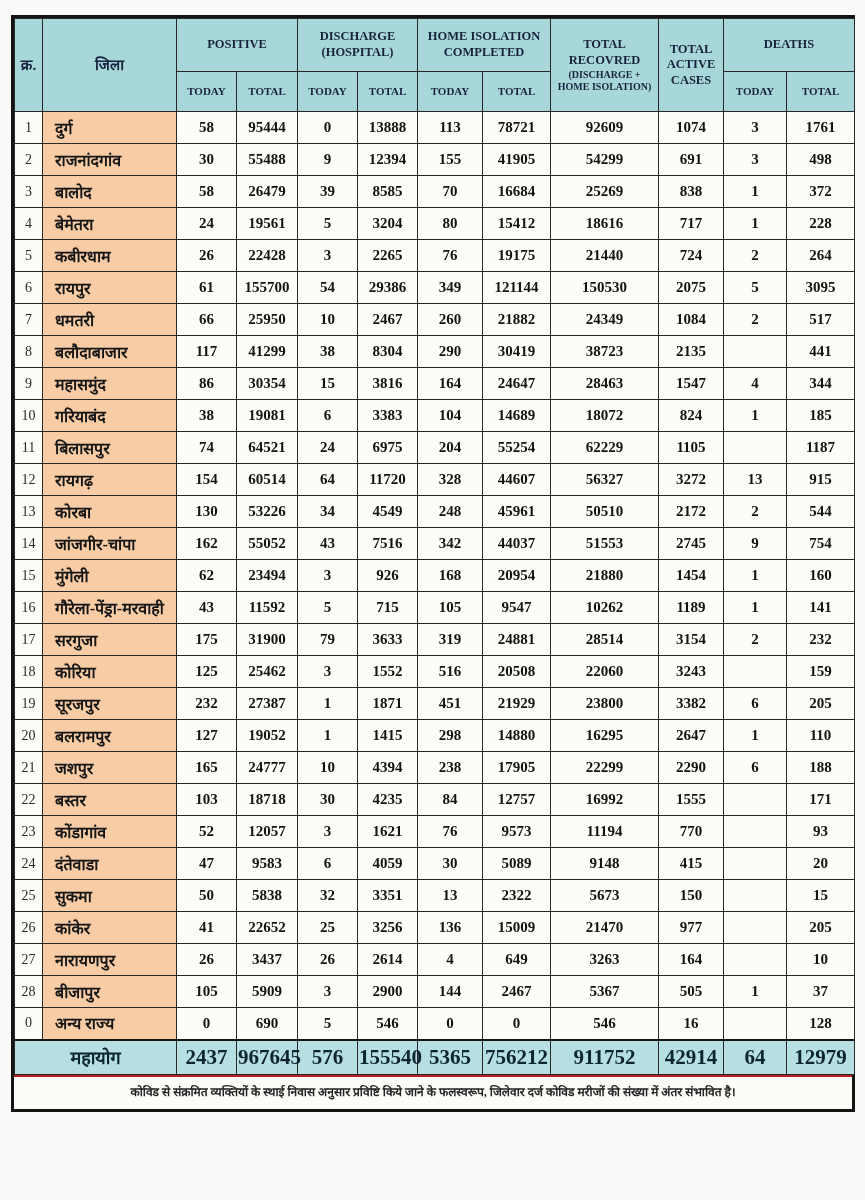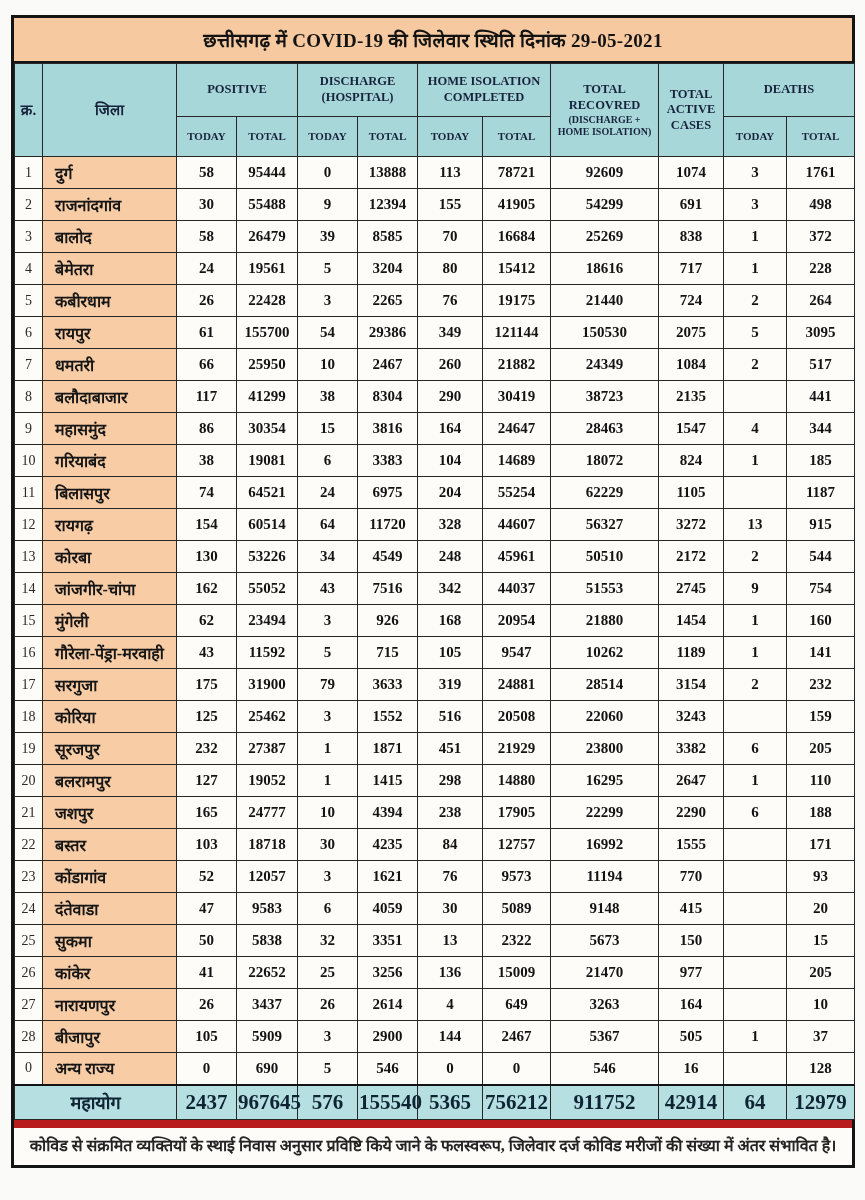--- a/index.html
+++ b/index.html
@@ -94,36 +94,35 @@
     text-align: center;
     font-weight: bold;
     font-size: 18px;
   }
   tr.total-row td.t-num {
     text-align: center;
     font-weight: bold;
     font-size: 21px;
   }
   .footer-note {
-    border-top: 8px solid #b91c1c;
+    border-top: 2px solid #b91c1c;
     background: #fdfcf8;
     text-align: center;
     font-weight: bold;
-    font-size: 16px;
+    font-size: 12px;
     color: #242424;
     padding: 8px 6px;
     line-height: 1.3;
   }
 </style>
 </head>
 <body>
 
 <div class="sheet">
 
-  <div class="title-bar">छत्तीसगढ़ में COVID-19 की जिलेवार स्थिति दिनांक 29-05-2021</div>
 
   <table>
     <colgroup>
       <col class="w-serial">
         <col class="w-district">
       <col class="w-ptoday">
         <col class="w-ptotal">
       <col class="w-dtoday">
         <col class="w-dtotal">
       <col class="w-htoday">

